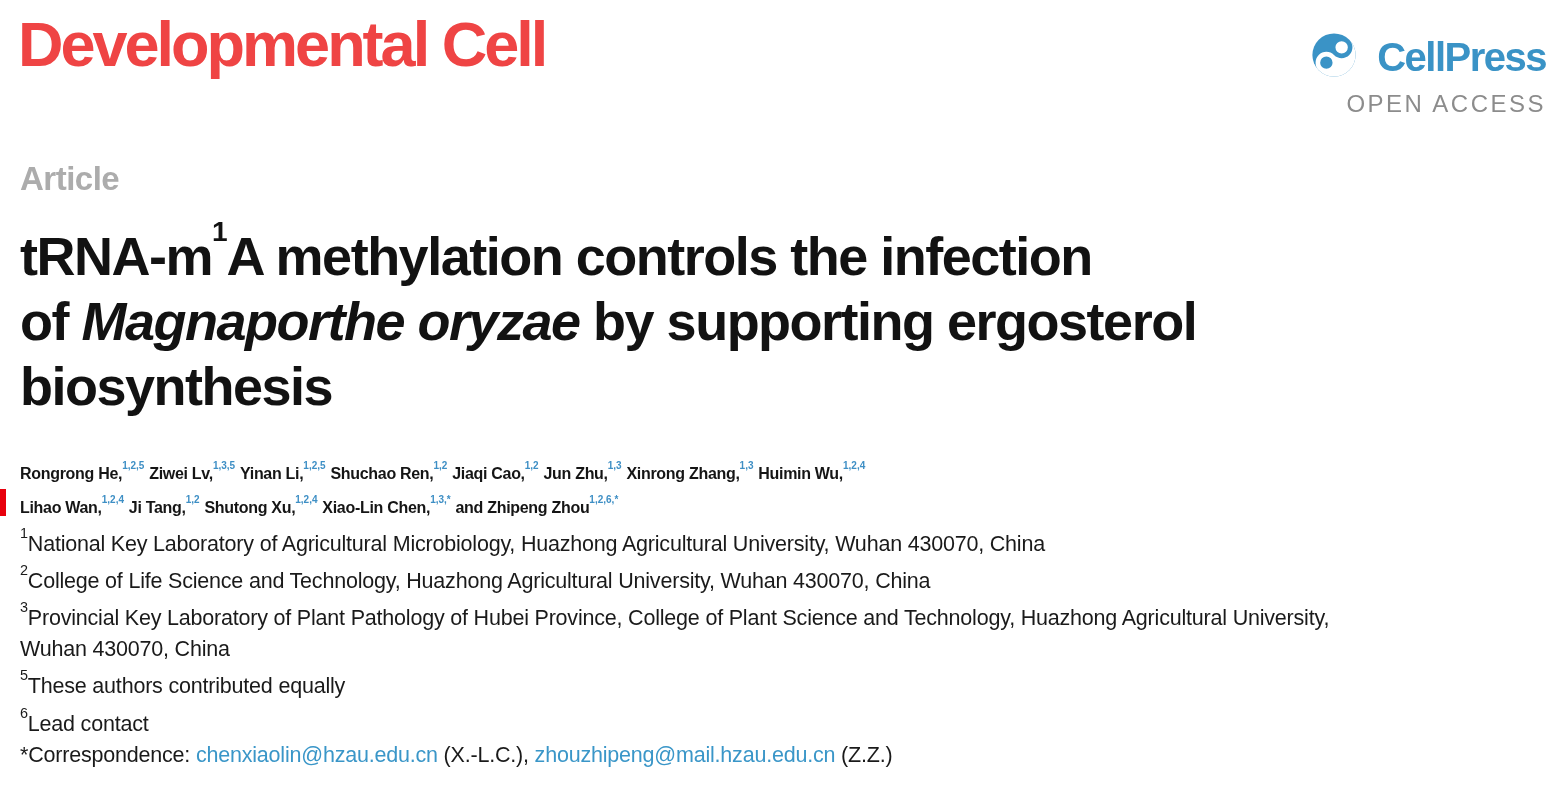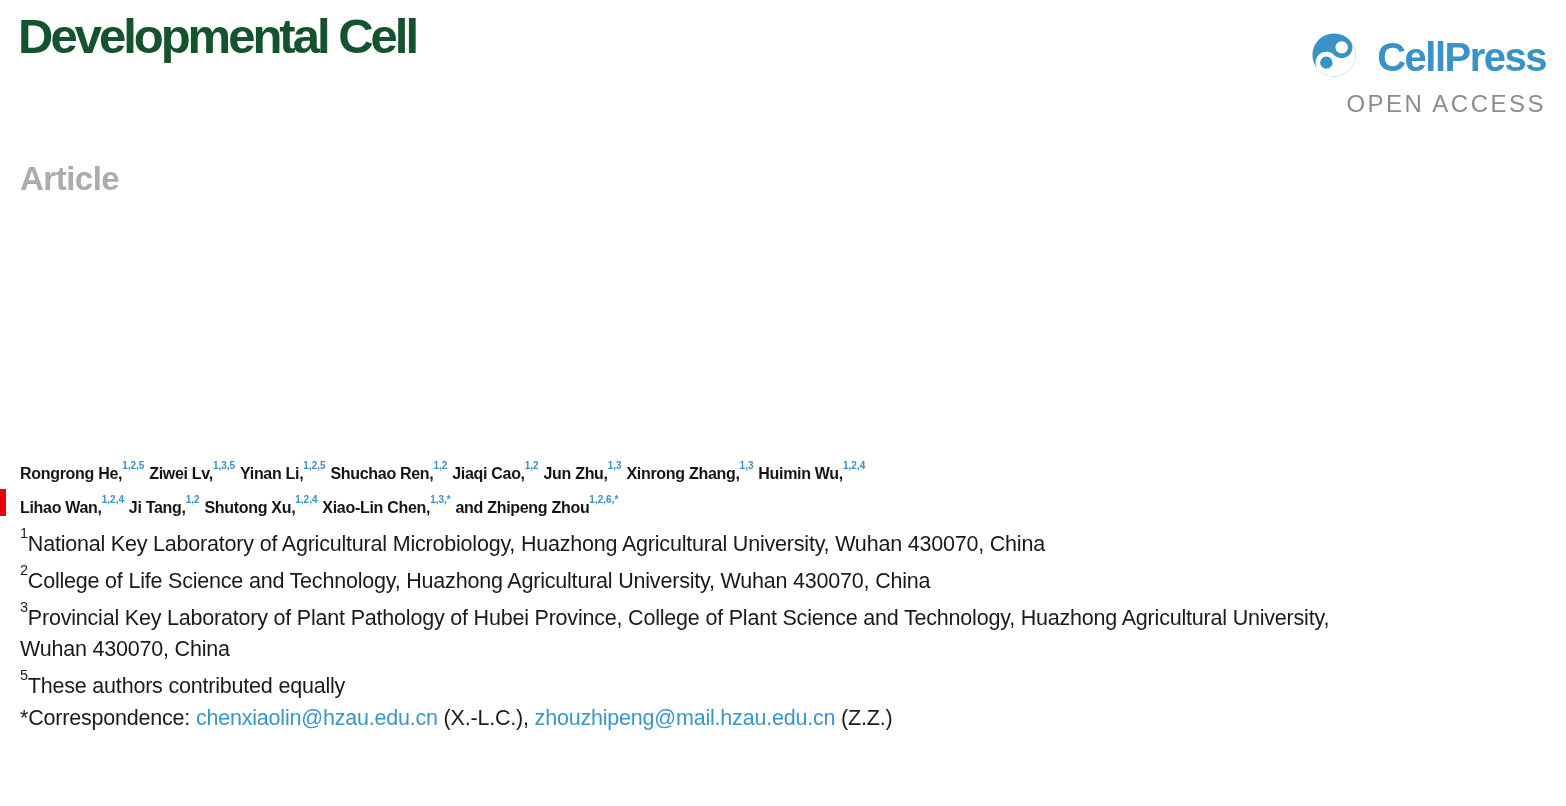--- a/index.html
+++ b/index.html
@@ -1,22 +1,22 @@
 <!DOCTYPE html>
 <html><head>
 <meta charset="utf-8">
 <style>
   * { margin:0; padding:0; box-sizing:border-box; }
   html,body { width:1566px; height:806px; background:#ffffff; overflow:hidden;
               font-family:"Liberation Sans", sans-serif; }
   .page { position:relative; width:1566px; height:806px; background:#fff; }
 
   
-  .journal-title { position:absolute; left:18px; top:0; font-size:49px; font-weight:bold;
-                   color:#14532d; letter-spacing:-3px; line-height:72px; }
+  .journal-title { position:absolute; left:18px; top:8px; font-size:63px; font-weight:bold;
+                   color:#ef4444; letter-spacing:-3px; line-height:72px; }
   .logo-block { position:absolute; top:28px; right:20px; text-align:right; }
   .logo-row { display:flex; align-items:center; justify-content:flex-end; gap:16px; }
   .cellpress-text { font-size:40px; font-weight:bold; color:#3A93C6; letter-spacing:-1.5px; }
   .open-access { font-size:24px; color:#8C8C8C; letter-spacing:2.5px; margin-top:4px;
                  font-weight:normal; }
 
   
   .kicker { position:absolute; left:20px; top:160px; font-size:33px; font-weight:bold;
             color:#ACACAC; letter-spacing:-0.5px; }
   .paper-title { position:absolute; left:20px; top:214px; width:1470px; font-size:54px;
@@ -61,30 +61,32 @@
           </g>
         </svg>
       </span>
       <span class="cellpress-text">CellPress</span>
     </div>
     <div class="open-access">OPEN ACCESS</div>
   </div>
 
   <div class="kicker">Article</div>
 
+  <h1 class="paper-title"><span>tRNA-m</span><sup>1</sup><span>A methylation controls the infection</span><br><span>of </span><span class="it">Magnaporthe oryzae</span><span> by supporting ergosterol</span><br><span>biosynthesis</span></h1>
 
   <div class="authors">
     <div><span class="author"><span>Rongrong He,</span><sup>1,2,5</sup></span><span class="author"><span>Ziwei Lv,</span><sup>1,3,5</sup></span><span class="author"><span>Yinan Li,</span><sup>1,2,5</sup></span><span class="author"><span>Shuchao Ren,</span><sup>1,2</sup></span><span class="author"><span>Jiaqi Cao,</span><sup>1,2</sup></span><span class="author"><span>Jun Zhu,</span><sup>1,3</sup></span><span class="author"><span>Xinrong Zhang,</span><sup>1,3</sup></span><span class="author"><span>Huimin Wu,</span><sup>1,2,4</sup></span></div>
     <div><span class="author"><span>Lihao Wan,</span><sup>1,2,4</sup></span><span class="author"><span>Ji Tang,</span><sup>1,2</sup></span><span class="author"><span>Shutong Xu,</span><sup>1,2,4</sup></span><span class="author"><span>Xiao-Lin Chen,</span><sup>1,3,*</sup></span><span class="author"><span>and Zhipeng Zhou</span><sup>1,2,6,*</sup></span></div>
   </div>
 
   <div class="edit-marker"></div>
 
   <div class="affils">
     <div><sup>1</sup><span>National Key Laboratory of Agricultural Microbiology, Huazhong Agricultural University, Wuhan 430070, China</span></div>
     <div><sup>2</sup><span>College of Life Science and Technology, Huazhong Agricultural University, Wuhan 430070, China</span></div>
     <div><sup>3</sup><span>Provincial Key Laboratory of Plant Pathology of Hubei Province, College of Plant Science and Technology, Huazhong Agricultural University,</span><span class="cont">Wuhan 430070, China</span></div>
     <div><sup>5</sup><span>These authors contributed equally</span></div>
+    <div><sup>6</sup><span>Lead contact</span></div>
     <div><span>*Correspondence: </span><a class="link">chenxiaolin@hzau.edu.cn</a><span> (X.-L.C.), </span><a class="link">zhouzhipeng@mail.hzau.edu.cn</a><span> (Z.Z.)</span></div>
 
   </div>
 
 </div>
 
 </body></html>

